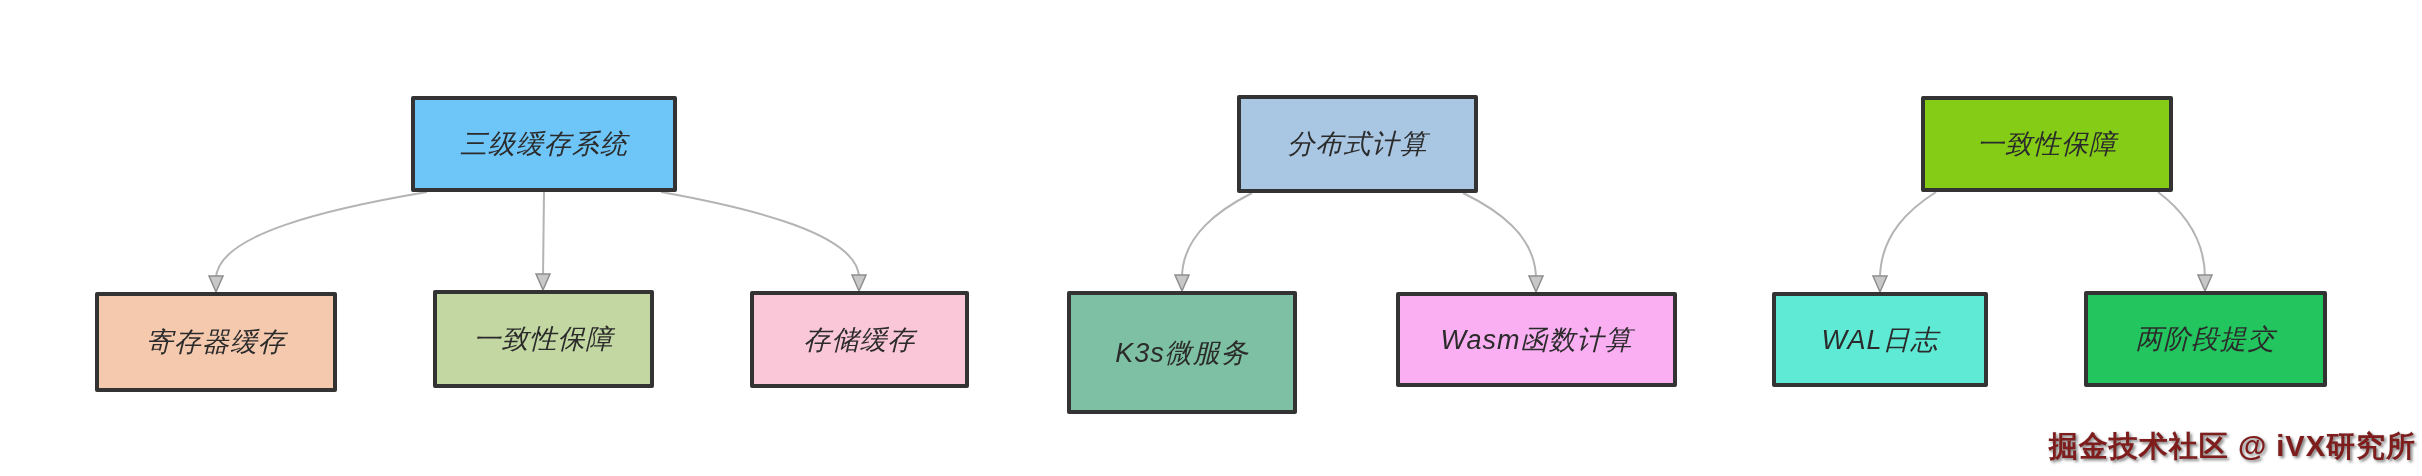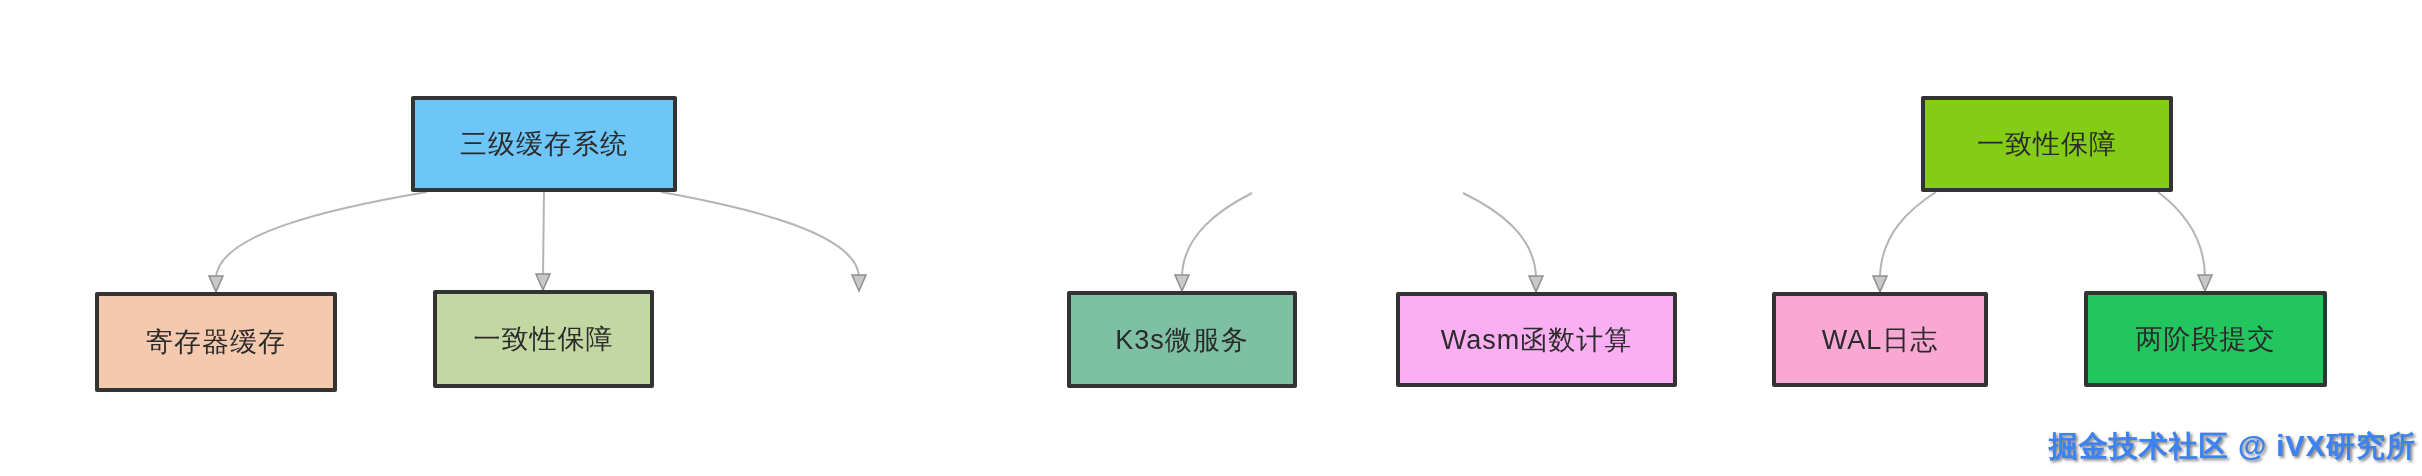--- a/index.html
+++ b/index.html
@@ -14,27 +14,28 @@
   .node{
     position:absolute;
     box-sizing:border-box;
     border:4px solid #333333;
     border-radius:2px;
     display:flex;align-items:center;justify-content:center;
     font-size:27px;
     color:#2b2b2b;
     letter-spacing:1px;
     white-space:nowrap;
+    font-style:italic;
   }
   .watermark{
     position:absolute;
     right:6px;bottom:9px;
     font-size:29px;
     font-weight:600;
-    color:#3b82f6;
+    color:#7f1d1d;
     letter-spacing:1px;
     text-shadow:2px 2px 3px rgba(45,45,45,0.60), 0 0 1px rgba(130,130,130,0.45);
     white-space:nowrap;
   }
 </style>
 </head>
 <body>
 
 <div class="canvas">
 
@@ -51,22 +52,24 @@
       <polygon points="1529,276 1543,276 1536,292" fill="#c8c8c8" stroke="#8e8e8e" stroke-width="1.5"></polygon>
       <path d="M1936,192 C1910.8,208 1880,234 1880,279" fill="none" stroke="#b4b4b4" stroke-width="2"></path>
       <polygon points="1873,276 1887,276 1880,292" fill="#c8c8c8" stroke="#8e8e8e" stroke-width="1.5"></polygon>
       <path d="M2158,192 C2179.15,208 2205,234 2205,278" fill="none" stroke="#b4b4b4" stroke-width="2"></path>
       <polygon points="2198,275 2212,275 2205,291" fill="#c8c8c8" stroke="#8e8e8e" stroke-width="1.5"></polygon>
     </svg>
 
   <div class="node" style="left: 411px; top: 96px; width: 266px; height: 96px; background: rgb(110, 197, 247);">三级缓存系统</div>
   <div class="node" style="left: 95px; top: 292px; width: 242px; height: 100px; background: rgb(245, 201, 174);">寄存器缓存</div>
   <div class="node" style="left: 433px; top: 290px; width: 221px; height: 98px; background: rgb(195, 215, 162);">一致性保障</div>
+  <div class="node" style="left: 750px; top: 291px; width: 219px; height: 97px; background: rgb(249, 199, 215);">存储缓存</div>
 
-  <div class="node" style="left: 1067px; top: 291px; width: 230px; height: 97px; background: rgb(126, 192, 164);">K3s微服务</div>
+  <div class="node" style="left: 1237px; top: 95px; width: 241px; height: 98px; background: rgb(169, 198, 226);">分布式计算</div>
+  <div class="node" style="left: 1067px; top: 291px; width: 230px; height: 123px; background: rgb(126, 192, 164);">K3s微服务</div>
   <div class="node" style="left: 1396px; top: 292px; width: 281px; height: 95px; background: rgb(249, 175, 242); text-align: right;">Wasm函数计算</div>
 
   <div class="node" style="left: 1921px; top: 96px; width: 252px; height: 96px; background: #84cc16;">一致性保障</div>
-  <div class="node" style="left: 1772px; top: 292px; width: 216px; height: 95px; background: #f9a8d4;">WAL日志</div>
+  <div class="node" style="left: 1772px; top: 292px; width: 216px; height: 95px; background: #5eead4;">WAL日志</div>
   <div class="node" style="left: 2084px; top: 291px; width: 243px; height: 96px; background: #22c55e;">两阶段提交</div>
 
   <div class="watermark">掘金技术社区 @ iVX研究所</div>
 </div>
 
 </body></html>

